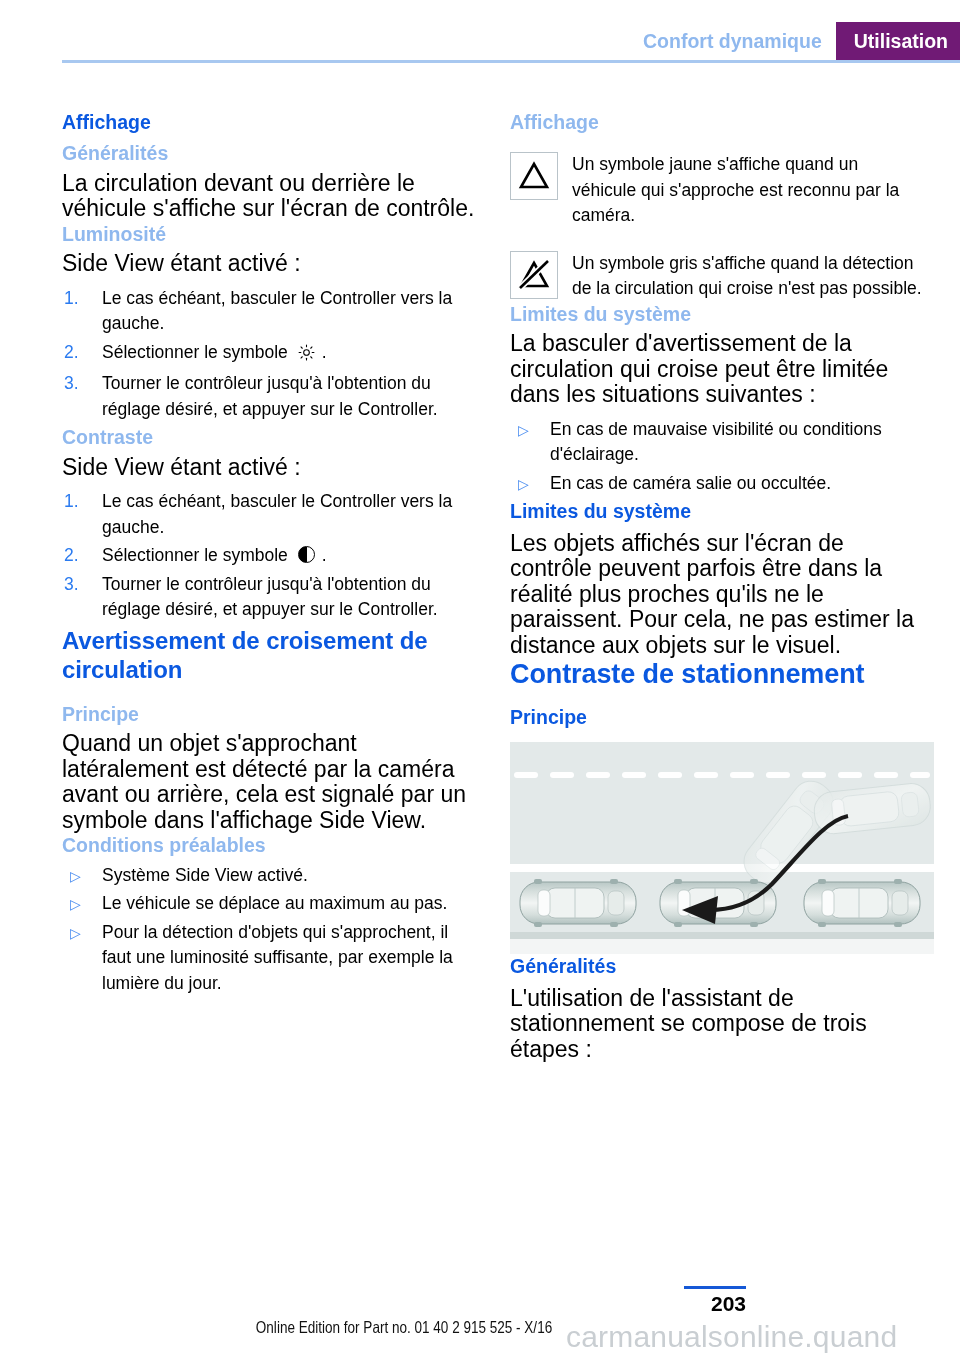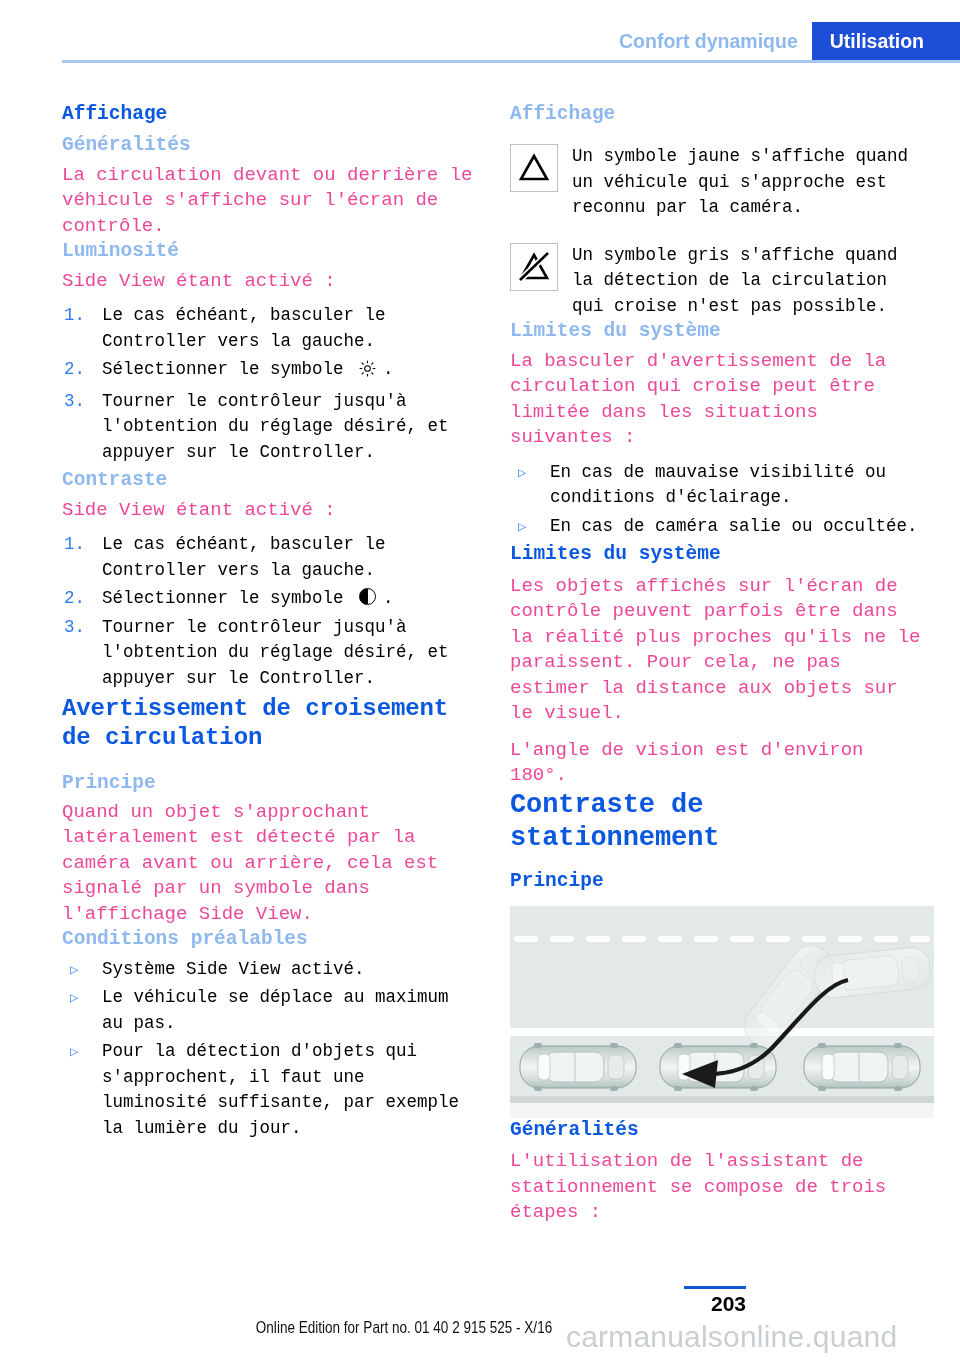--- a/index.html
+++ b/index.html
@@ -42,41 +42,40 @@
   }
   .header-chapter {
     color: #8fb8ee;
     font-size: 19.5px;
     font-weight: bold;
     padding: 0 14px 0 0;
     line-height: 38px;
     white-space: nowrap;
   }
   .header-section {
-    background: #1d4ed8;
+    background: #701a75;
     color: #ffffff;
     font-size: 19.5px;
     font-weight: bold;
     line-height: 38px;
-    padding: 0 36px 0 18px;
+    padding: 0 12px 0 18px;
     white-space: nowrap;
   }
 
   
   .content {
     position: absolute;
     top: 95px;
     left: 0;
     width: 960px;
   }
   .col {
     position: absolute;
-    top: 7px;
+    top: 15px;
     width: 416px;
-    font-family: Liberation Mono, monospace;
   }
   .col-left  { left: 62px; }
   .col-right { left: 510px; }
 
   
   h1.h-chapter {
     font-size: 24px;
     font-weight: bold;
     color: #0a58e0;
     margin: 0 0 18px 0;
@@ -96,24 +95,24 @@
     color: #8fb8ee;
     margin: 0 0 5px 0;
     line-height: 1.25;
   }
   .sp-top-lg { margin-top: 30px; }
   .sp-top-md { margin-top: 24px; }
   .sp-top-sm { margin-top: 17px; }
 
   
   p.body {
-    font-size: 19px;
+    font-size: 23px;
     line-height: 25.5px;
     margin: 0 0 0 0;
-    color: #ec4899;
+    color: #000000;
   }
   p.body + p.body { margin-top: 11px; }
 
   
   ol.steps, ul.bullets {
     list-style: none;
     margin: 9px 0 0 0;
     padding: 0;
   }
   ol.steps li, ul.bullets li {
@@ -359,21 +358,20 @@
         <span>En cas de mauvaise visibilité ou conditions d'éclairage.</span>
       </li>
       <li>
         <span class="tri">▷</span>
         <span>En cas de caméra salie ou occultée.</span>
       </li>
     </ul>
 
     <h2 class="h-major sp-top-sm">Limites du système</h2>
     <p class="body">Les objets affichés sur l'écran de contrôle peuvent parfois être dans la réalité plus proches qu'ils ne le paraissent. Pour cela, ne pas estimer la distance aux objets sur le visuel.</p>
-    <p class="body">L'angle de vision est d'environ 180°.</p>
 
     <h1 class="h-chapter sp-top-lg" style="font-size:27px; margin-bottom:14px;">Contraste de stationnement</h1>
 
     <h2 class="h-major">Principe</h2>
 
     <div class="figure">
       <svg viewBox="0 0 424 212" width="424" height="212" preserveAspectRatio="none">
         <defs>
           <linearGradient id="carBody" x1="0" y1="0" x2="0" y2="1">
             <stop offset="0%" stop-color="#b9c8c6"></stop>

